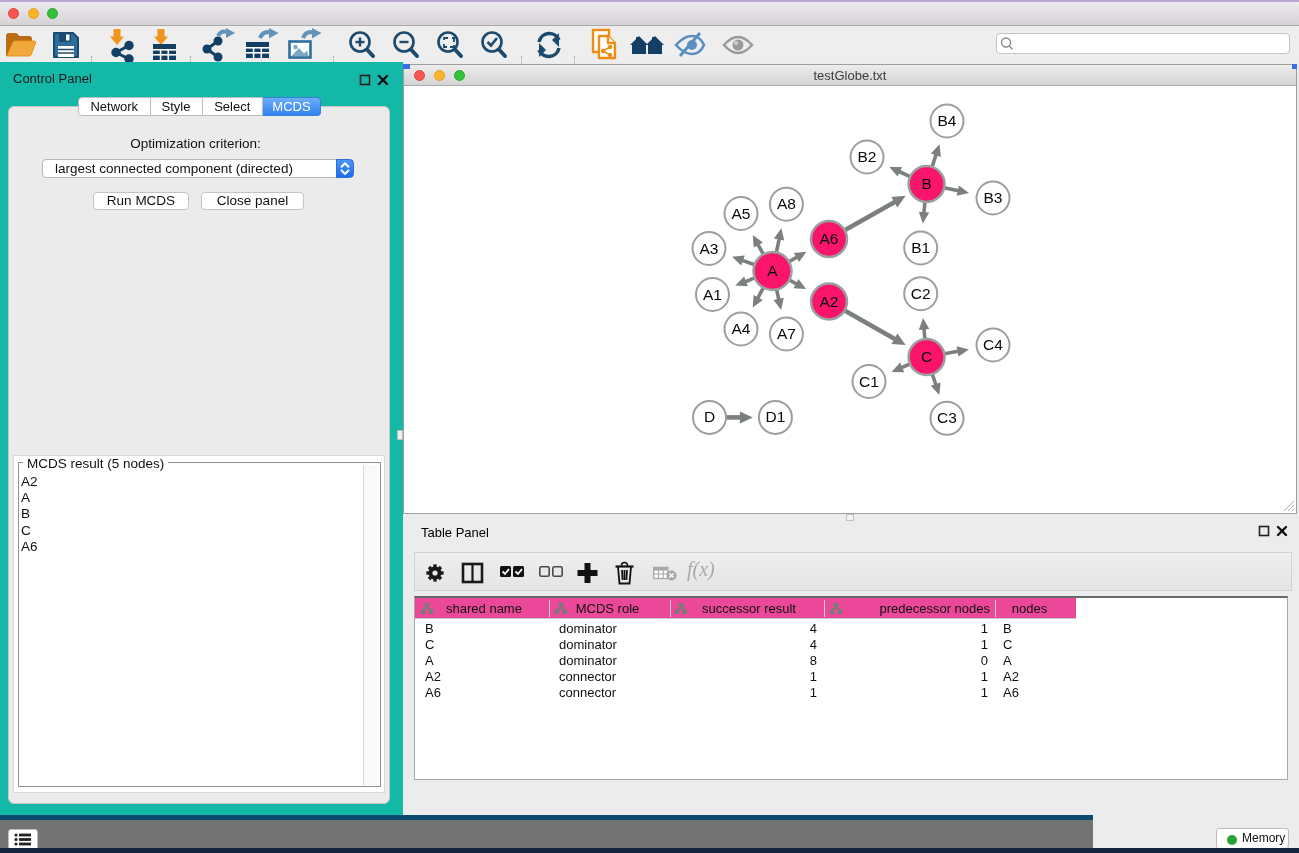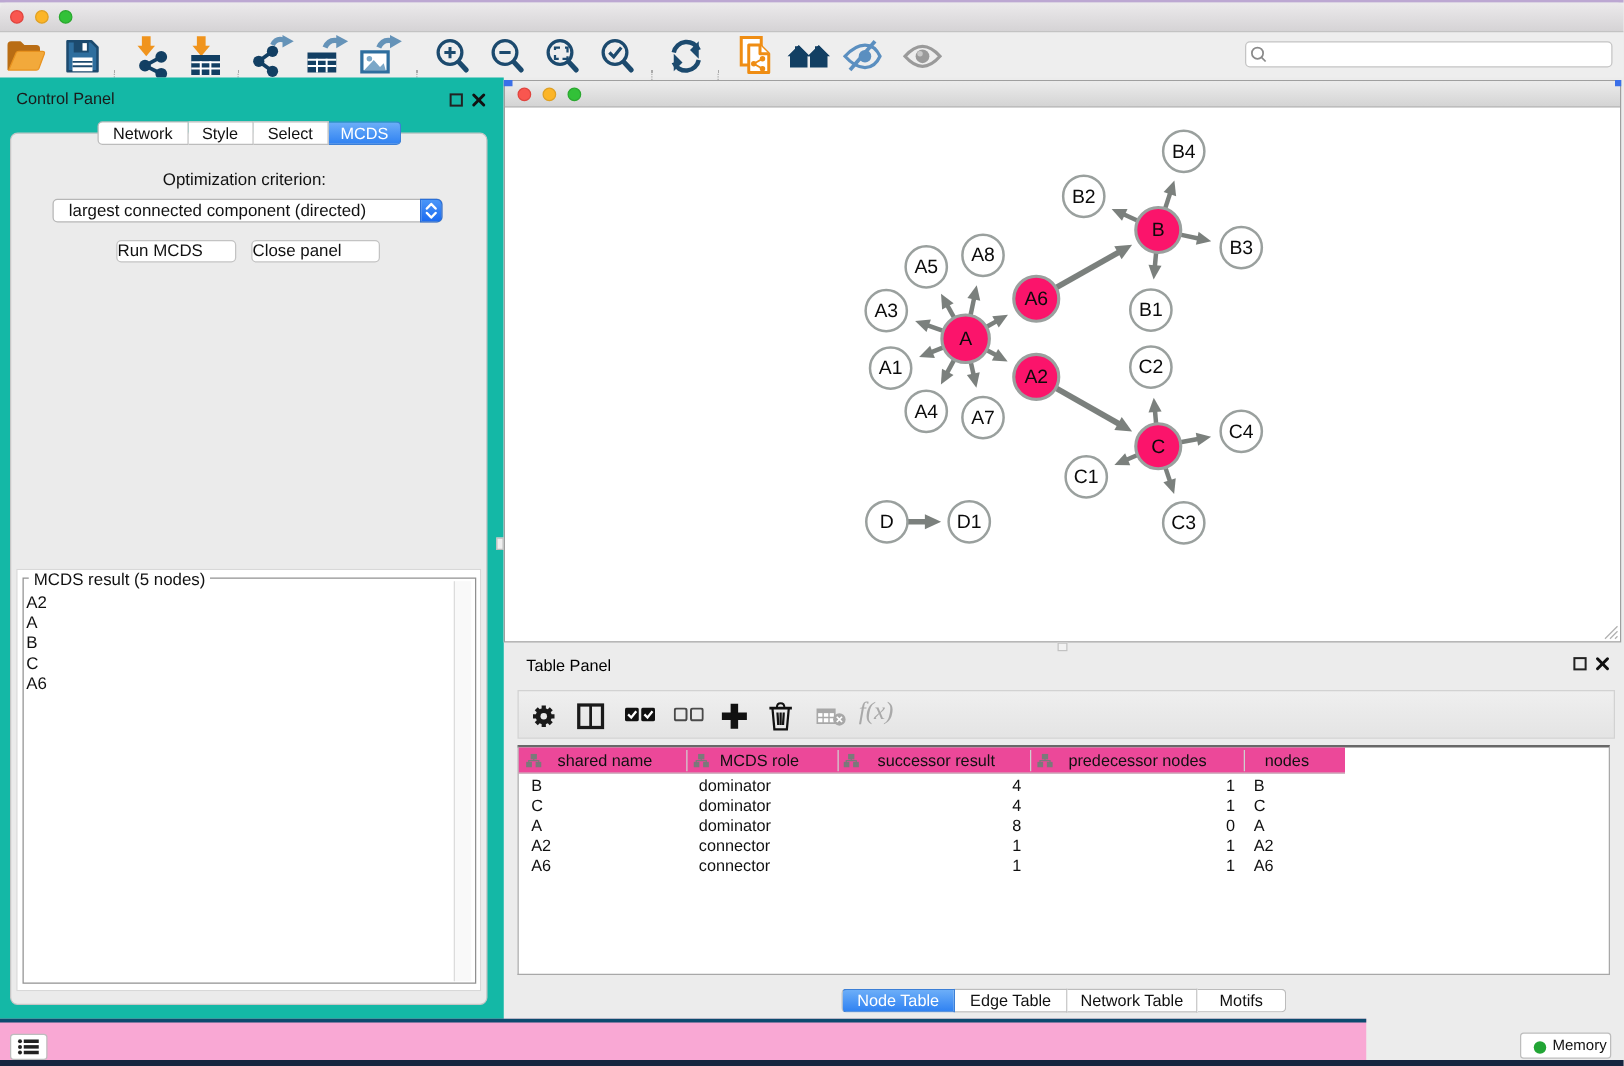--- a/index.html
+++ b/index.html
@@ -20,21 +20,21 @@
 #cp-inner{left:8px;top:44px;width:382px;height:698px;border:1px solid #c6c6c6;border-radius:6px;background:#ebebeb}
 .tabbar{display:flex;height:19px;font-size:13px}
 .tabbar .tab{background:#fff;border:1px solid #bcbcbc;border-left:none;color:#111;display:flex;align-items:center;justify-content:center}
 .tabbar .tab:first-child{border-left:1px solid #bcbcbc;border-radius:4px 0 0 4px}
 .tabbar .tab:last-child{border-radius:0 4px 4px 0}
 .tabbar .sel{background:linear-gradient(#6caef8,#3082f2);border-color:#3b7fd6;color:#fff}
 #cp-tabs{left:78px;top:35px;width:243px}
 #opt-label{left:0;top:74px;width:391px;text-align:center;font-size:13.5px}
 #dropdown{left:42px;top:97px;width:312px;height:19px;background:#fff;border:1px solid #b6b6b6;border-radius:4px;font-size:13.5px;line-height:17px;padding-left:12px;white-space:nowrap}
 #dd-step{right:-1px;top:-1px;width:18px;height:19px;border-radius:0 4.5px 4.5px 0;background:linear-gradient(#4a96f8,#1b6bf1);border:1px solid #2a6fd8}
-.btn{background:#fff;border:1px solid #c3c3c3;border-radius:4px;font-size:13.5px;text-align:left;color:#111}
+.btn{background:#fff;border:1px solid #c3c3c3;border-radius:4px;font-size:13.5px;text-align:center;color:#111}
 #btn-run{left:93px;top:130px;width:96px;height:18px;line-height:16px}
 #btn-close{left:201px;top:130px;width:103px;height:18px;line-height:16px}
 #mcds-white{left:13px;top:393px;width:372px;height:338px;background:#fff;border:1px solid #d8d8d8}
 #mcds-border{left:18px;top:400px;width:363px;height:325px;border:1px solid #919191}
 #mcds-legend{left:23px;top:394px;background:#fff;padding:0 4px;font-size:13.5px}
 #mcds-list{left:21px;top:412px;font-size:13.5px;line-height:16.2px}
 #mcds-scroll{left:363px;top:403px;width:14px;height:320px;background:#f9f9f9;border-left:1px solid #dcdcdc}
 
 #netwin{left:403px;top:64px;width:894px;height:450px;background:#fff;border:1px solid #9f9f9f}
 #net-titlebar{left:0;top:0;width:892px;height:21px;background:linear-gradient(#ececec,#d4d4d4);border-bottom:1px solid #ababab}
@@ -49,21 +49,21 @@
 #tp-title{left:17px;top:5px;font-size:13px;color:#000000}
 #tp-toolbar{left:10px;top:32px;width:878px;height:39px;background:linear-gradient(#efefef,#e4e4e4);border:1px solid #d2d2d2}
 #tp-table{left:10px;top:76px;width:874px;height:184px;background:#fff;border:1px solid #a8a8a8;border-top:2px solid #686868}
 #tp-header{left:0;top:0;width:661px;height:21px;background:#ec4899;border-bottom:1px solid #c8c8c8;font-size:13px}
 .hdr-sep{top:2px;height:17px;width:0;border-left:1px solid #cfcfcf}
 .trow{font-size:13px;height:16px;line-height:16px}
 
 #btabs{left:269px;top:271px;width:356px}
 #btabs .tabbar{height:18.5px}
 
-#statusbar{left:0;top:815px;width:1093px;height:33px;background:#f9a8d4;border-top:3px solid #0c4a6e}
+#statusbar{left:0;top:815px;width:1093px;height:33px;background:#737373;border-top:5px solid #0c4a6e}
 #deskBot{left:0;top:848px;width:1299px;height:5px;background:#16243f}
 #lstbtn{left:8px;top:9px;width:30px;height:21px;background:#fff;border:1px solid #bdbdbd;border-radius:3px}
 #membtn{left:1216px;top:8px;width:73px;height:21px;background:#fff;border:1px solid #bdbdbd;border-radius:3px;font-size:12px;line-height:19px;padding-left:25px}
 #memdot{left:10px;top:5.5px;width:10px;height:10px;border-radius:50%;background:#22a535}
 svg text{font-family:"Liberation Sans",sans-serif}
 </style></head>
 <body>
 <div class="abs" id="deskTop"></div>
 <div class="abs" id="titlebar">
   <div class="abs tl red" style="left:8px"></div>
@@ -246,20 +246,21 @@
   <div class="abs" id="mcds-border"></div>
   <div class="abs" id="mcds-legend">MCDS result (5 nodes)</div>
   <div class="abs" id="mcds-list">A2<br>A<br>B<br>C<br>A6</div>
   <div class="abs" id="mcds-scroll"></div>
 </div>
 <div class="abs" id="netwin">
   <div class="abs" id="net-titlebar">
     <div class="abs tl red" style="left:10px"></div>
     <div class="abs tl yel" style="left:30px"></div>
     <div class="abs tl grn" style="left:50px"></div>
+    <div class="abs" id="net-title">testGlobe.txt</div>
   </div>
   <svg class="abs" style="left:0;top:22px" width="892" height="422" viewBox="0 0 892 422">
   <g stroke="#7b807d" fill="none">
   <line x1="359.4" y1="167.3" x2="353.3" y2="156.3" stroke-width="3.6"></line>
   <line x1="372.4" y1="165.4" x2="375.5" y2="150.5" stroke-width="3.6"></line>
   <line x1="350.6" y1="177.7" x2="337.0" y2="172.9" stroke-width="3.6"></line>
   <line x1="350.8" y1="190.9" x2="340.2" y2="195.1" stroke-width="3.6"></line>
   <line x1="359.4" y1="200.7" x2="353.2" y2="212.1" stroke-width="3.6"></line>
   <line x1="372.6" y1="202.6" x2="375.1" y2="213.8" stroke-width="3.6"></line>
   <line x1="385.0" y1="174.6" x2="394.1" y2="169.5" stroke-width="3.6"></line>
@@ -464,21 +465,21 @@
         </svg>
       <div class="abs" style="left:254px;top:3px;width:160px;text-align:center">successor result</div>
       <svg class="abs" style="left:415px;top:5px" width="12" height="11" viewBox="0 0 12 11">
           <g fill="#7a7a7a" stroke="#7a7a7a">
             <rect x="4" y="0.5" width="4" height="3.5"></rect>
             <rect x="0" y="7" width="4" height="3.5"></rect>
             <rect x="8" y="7" width="4" height="3.5"></rect>
             <path d="M6 4 v1.5 M2 7 V5.5 H10 V7" fill="none" stroke-width="1"></path>
           </g>
         </svg>
-      <div class="abs" style="left:415px;top:3px;width:160px;text-align:center">predecessor nodes</div>
+      <div class="abs" style="left:415px;top:3px;width:160px;text-align:right">predecessor nodes</div>
       <div class="abs" style="left:534.5px;top:3px;width:160px;text-align:center">nodes</div>
     </div>
     <div class="abs trow" style="left:0;top:23px;width:661px">
       <span class="abs" style="left:10px">B</span>
         <span class="abs" style="left:144px">dominator</span>
       <span class="abs" style="left:253px;width:149px;text-align:right">4</span>
       <span class="abs" style="left:423px;width:150px;text-align:right">1</span>
       <span class="abs" style="left:588px">B</span>
       </div>
     <div class="abs trow" style="left:0;top:39px;width:661px">
@@ -504,28 +505,20 @@
       </div>
     <div class="abs trow" style="left:0;top:87px;width:661px">
       <span class="abs" style="left:10px">A6</span>
         <span class="abs" style="left:144px">connector</span>
       <span class="abs" style="left:253px;width:149px;text-align:right">1</span>
       <span class="abs" style="left:423px;width:150px;text-align:right">1</span>
       <span class="abs" style="left:588px">A6</span>
       </div>
 
   </div>
-  <div class="abs" id="btabs">
-    <div class="tabbar">
-      <div class="tab sel" style="width:91px">Node Table</div>
-      <div class="tab" style="width:90px">Edge Table</div>
-      <div class="tab" style="width:104px">Network Table</div>
-      <div class="tab" style="width:71px">Motifs</div>
-    </div>
-  </div>
 </div>
 <div class="abs" style="left:397px;top:430px;width:6px;height:10px;border:1px solid #bdbdbd;background:#efefef"></div>
 <div class="abs" style="left:846px;top:514px;width:8px;height:7px;border:1px solid #c2c2c2;background:#f2f2f2"></div>
 <div class="abs" id="statusbar">
   <div class="abs" id="lstbtn"><svg width="28" height="19" viewBox="0 0 28 19">
         <g fill="#222">
           <circle cx="7" cy="5" r="1.6"></circle>
           <circle cx="7" cy="9.5" r="1.6"></circle>
           <circle cx="7" cy="14" r="1.6"></circle>
           <rect x="10" y="3.6" width="12" height="2.8"></rect>

